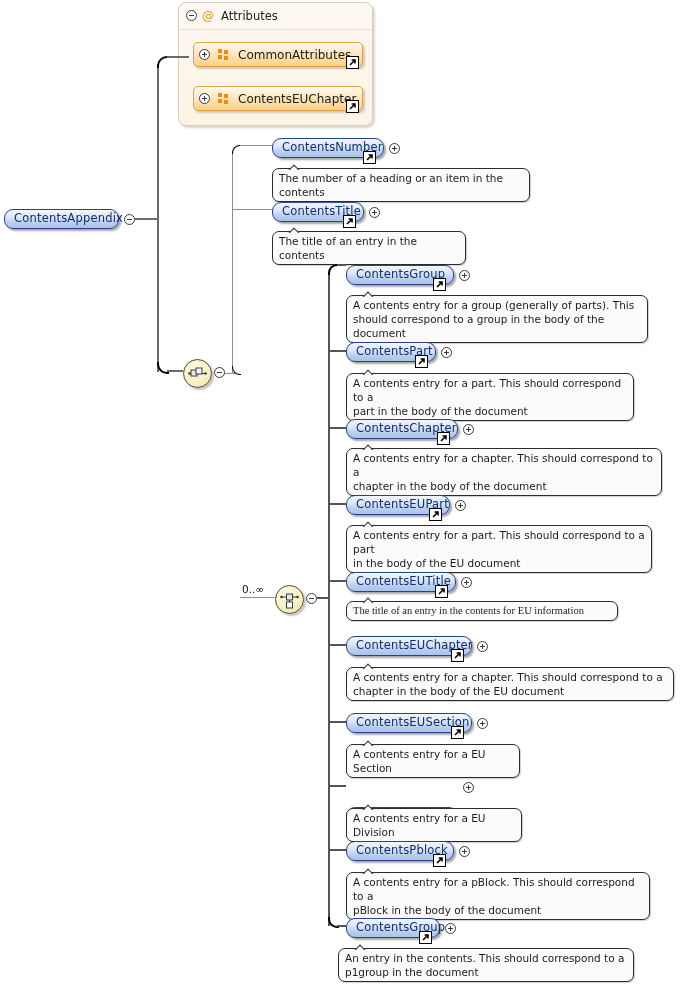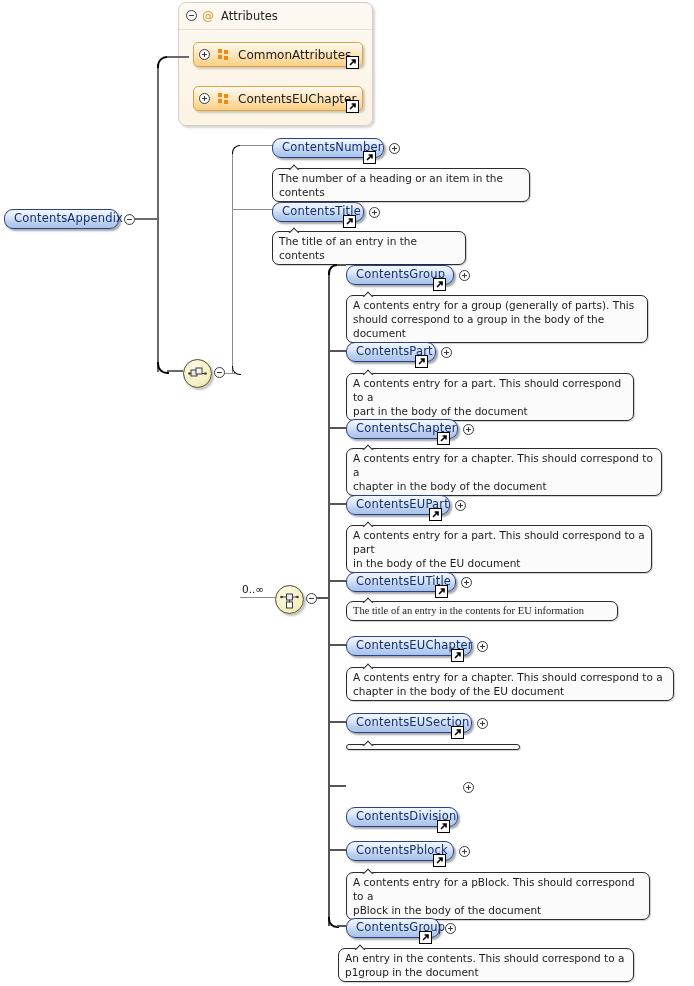--- a/index.html
+++ b/index.html
@@ -333,31 +333,32 @@
     <div class="ln dk-h" style="left: 328px; top: 721px; width: 18px; height: 2px;"></div>
     <div class="elem" style="left: 346px; top: 713px; width: 126px;">
       <span class="lbl">ContentsEUSection</span>
       <div class="linkbadge" style="position: absolute; left: 104px; top: 12px;">
         <svg width="9" height="9" viewBox="0 0 9 9">
           <path d="M2 7 L7 2 M3.6 2 L7 2 L7 5.4" stroke="#000" stroke-width="1.6" fill="none"></path>
         </svg>
       </div>
     </div>
     <div class="toggle plus" style="left: 477px; top: 718px;"></div>
-    <div class="anno" style="left: 346px; top: 744px; width: 174px;"><div class="tail"></div></div>
+    <div class="anno" style="left: 346px; top: 744px; width: 174px;"><div class="tail"></div><span>A contents entry for a EU Section</span></div>
     <div class="ln dk-h" style="left: 328px; top: 785px; width: 18px; height: 2px;"></div>
     <div class="elem" style="left: 346px; top: 807px; width: 112px;">
       <span class="lbl">ContentsDivision</span>
       <div class="linkbadge" style="position: absolute; left: 90px; top: 12px;">
         <svg width="9" height="9" viewBox="0 0 9 9">
           <path d="M2 7 L7 2 M3.6 2 L7 2 L7 5.4" stroke="#000" stroke-width="1.6" fill="none"></path>
         </svg>
       </div>
     </div>
     <div class="toggle plus" style="left: 463px; top: 782px;"></div>
+    <div class="anno" style="left: 346px; top: 808px; width: 176px;"><div class="tail"></div><span>A contents entry for a EU Division</span></div>
     <div class="ln dk-h" style="left: 328px; top: 849px; width: 18px; height: 2px;"></div>
     <div class="elem" style="left: 346px; top: 841px; width: 108px;">
       <span class="lbl">ContentsPblock</span>
       <div class="linkbadge" style="position: absolute; left: 86px; top: 12px;">
         <svg width="9" height="9" viewBox="0 0 9 9">
           <path d="M2 7 L7 2 M3.6 2 L7 2 L7 5.4" stroke="#000" stroke-width="1.6" fill="none"></path>
         </svg>
       </div>
     </div>
     <div class="toggle plus" style="left: 459px; top: 846px;"></div>

